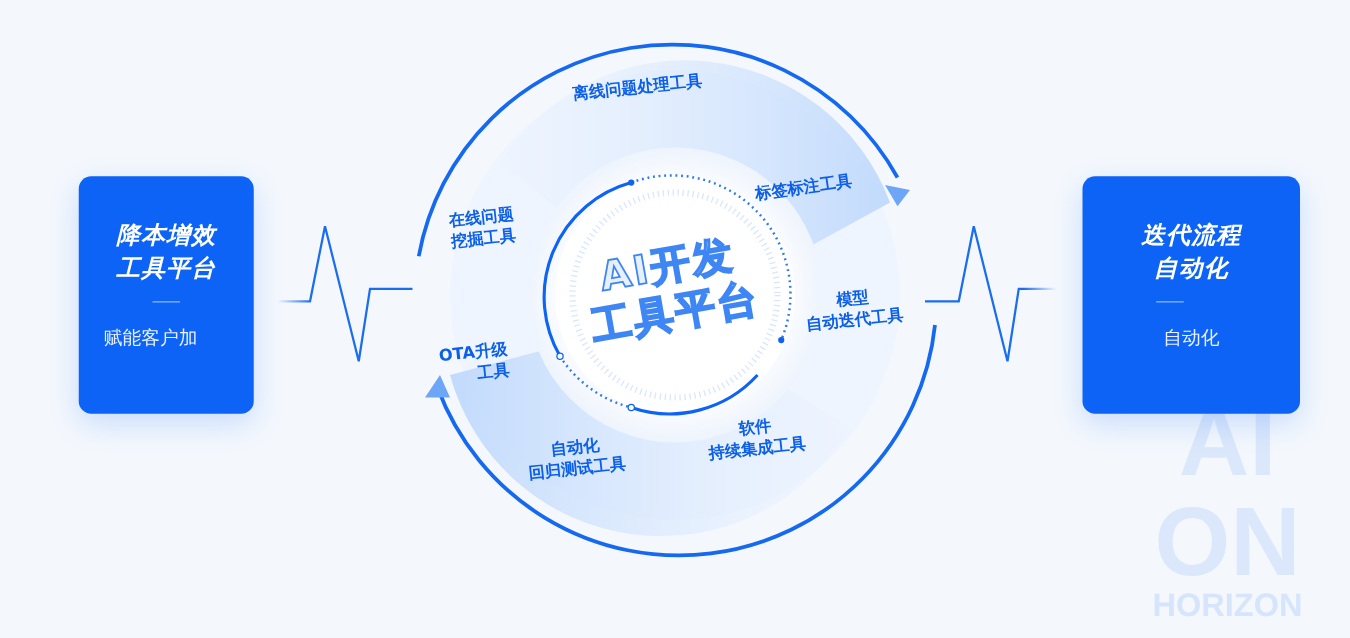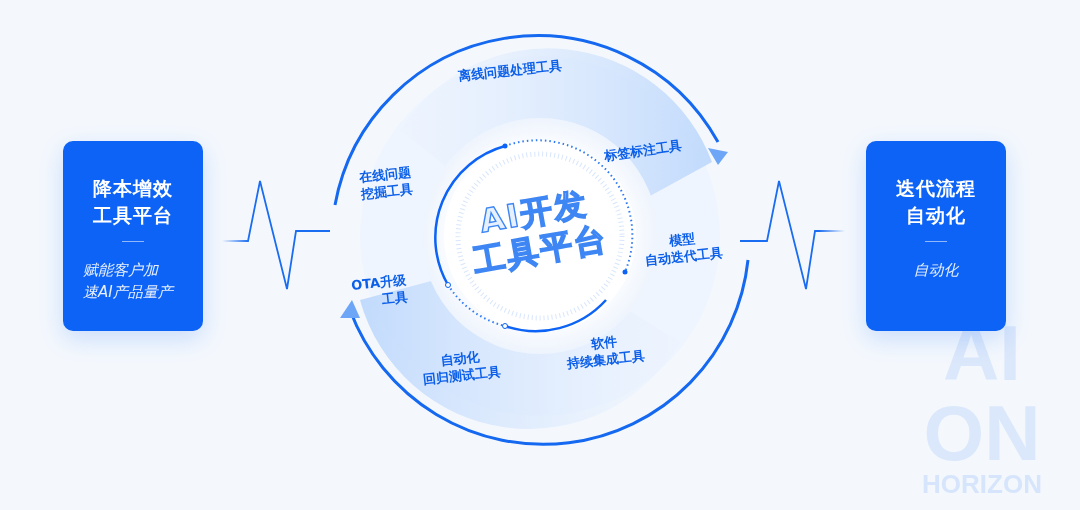--- a/index.html
+++ b/index.html
@@ -9,33 +9,33 @@
     font-family: "DejaVu Sans", "Liberation Sans", sans-serif;
   }
   .stage { position: absolute; left: 0; top: 0; width: 1080px; height: 510px; }
   .card {
     position: absolute; top: 141px; width: 140px; height: 190px;
     background: #0c63f5; border-radius: 10px;
     box-shadow: 0 8px 24px rgba(12,99,245,0.18);
     color: #fff; text-align: center;
   }
   .card.left { left: 63px; }
-  .card.right { left: 866px; }
+  .card.right { left: 866px; padding-left: 34px; }
   .card .title {
     position: absolute; left: 0; right: 0; top: 34px;
     font-size: 19px; font-weight: bold; line-height: 27px; letter-spacing: 1px;
   }
-  .card .title span { display: block; }
+  .card .title span { display: block; font-style: italic; }
   .card .rule {
     position: absolute; left: 59px; width: 22px; top: 100px; height: 1px;
     background: rgba(255,255,255,0.55);
   }
   .card .sub {
     position: absolute; left: 0; right: 0; top: 118px;
-    font-size: 15px; line-height: 22px; color: #e8f0ff; font-style: italic;
+    font-size: 15px; line-height: 22px; color: #e8f0ff;
   }
   .card .sub span { display: block; }
   .card.left .sub { left: 12px; right: 12px; text-align: left; padding-left: 8px; }
   .label {
     position: absolute; color: #0c5fe8; font-weight: bold; font-size: 13px;
     line-height: 17px; white-space: nowrap; text-align: center;
   }
   .label span { display: block; }
   .center-text {
     position: absolute; left: 462px; top: 193px; width: 150px;
@@ -117,21 +117,20 @@
   </svg>
 
   <div class="card left">
     <div class="title">
       <span>降本增效</span>
       <span>工具平台</span>
     </div>
     <div class="rule"></div>
     <div class="sub">
       <span>赋能客户加</span>
-      <span>速AI产品量产</span>
     </div>
   </div>
 
   <div class="card right">
     <div class="title">
       <span>迭代流程</span>
       <span>自动化</span>
     </div>
     <div class="rule"></div>
     <div class="sub">

